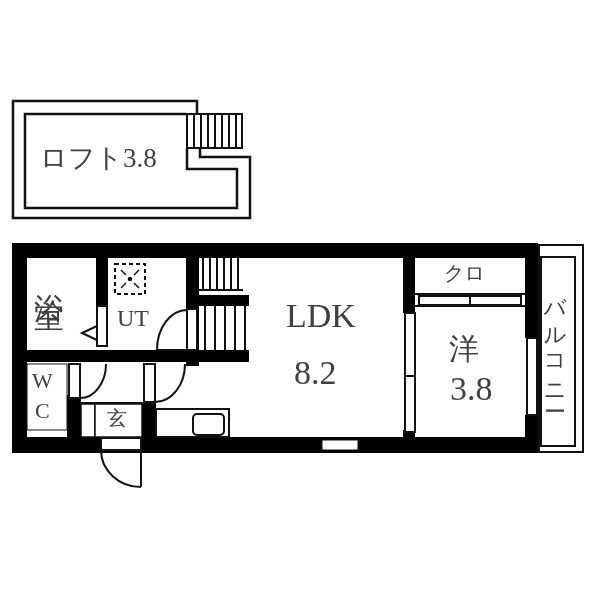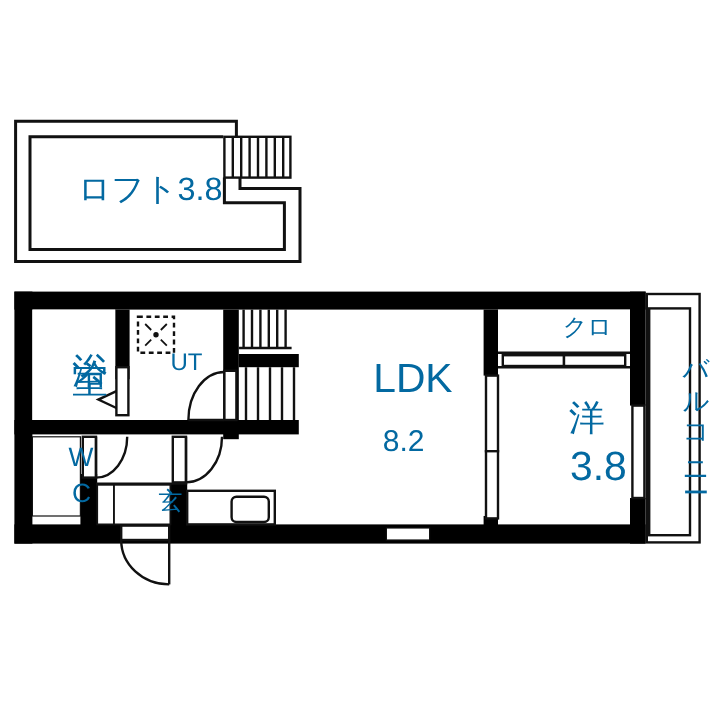--- a/index.html
+++ b/index.html
@@ -1,18 +1,18 @@
 <!DOCTYPE html>
 <html><head>
 <meta charset="utf-8">
 <style>
   html, body { margin: 0; padding: 0; background: #ffffff; }
   body { width: 600px; height: 600px; position: relative; overflow: hidden; font-family: "DejaVu Sans", sans-serif; }
   #plan { position: absolute; left: 0; top: 0; width: 600px; height: 600px; }
-  .lbl { position: absolute; color: #0369a1; line-height: 1; white-space: nowrap; font-family: Liberation Sans, sans-serif; margin-left: 25px; }
+  .lbl { position: absolute; color: #404040; line-height: 1; white-space: nowrap; font-family: Liberation Serif, serif; }
   .lbl-jp { font-size: 30px; }
   .vert { writing-mode: vertical-rl; text-orientation: upright; letter-spacing: 2px; }
 </style>
 </head>
 <body>
 
 <svg id="plan" viewBox="0 0 600 600" xmlns="http://www.w3.org/2000/svg">
 
   <g fill="none" stroke="#111" stroke-width="2.5">
     <polyline points="197,114 197,101 13,101 13,218 250,218 250,157 200,157 200,148"></polyline>
@@ -138,28 +138,28 @@
   <g fill="none" stroke="#111" stroke-width="2">
     <rect x="539" y="245" width="44" height="207"></rect>
     <rect x="541" y="257" width="34" height="189"></rect>
   </g>
 </svg>
 
 <div class="lbl" style="left:40px; top:145px; font-size:27px;">ロフト3.8</div>
 
 <div class="lbl lbl-jp vert" style="left:34px; top:270px; font-size:30px; letter-spacing:6px;">浴室</div>
 
-<div class="lbl" style="left:117px; top:292px; font-size:20px;">UT</div>
+<div class="lbl" style="left:117px; top:306px; font-size:24px;">UT</div>
 
 <div class="lbl" style="left:32px; top:370px; font-size:22px;">W</div>
 <div class="lbl" style="left:35px; top:400px; font-size:22px;">C</div>
 
 <div class="lbl" style="left:107px; top:408px; font-size:20px;">玄</div>
 
 <div class="lbl" style="left:286px; top:299px; font-size:34px;">LDK</div>
-<div class="lbl" style="left:294px; top:356px; font-size:25px;">8.2</div>
+<div class="lbl" style="left:294px; top:356px; font-size:34px;">8.2</div>
 
 <div class="lbl" style="left:444px; top:263px; font-size:20px;">クロ</div>
 
 <div class="lbl" style="left:449px; top:334px; font-size:30px;">洋</div>
 <div class="lbl" style="left:450px; top:372px; font-size:34px;">3.8</div>
 
 <div class="lbl vert" style="left:544px; top:283px; font-size:22px; letter-spacing:4px;">バルコニー</div>
 
 </body></html>

